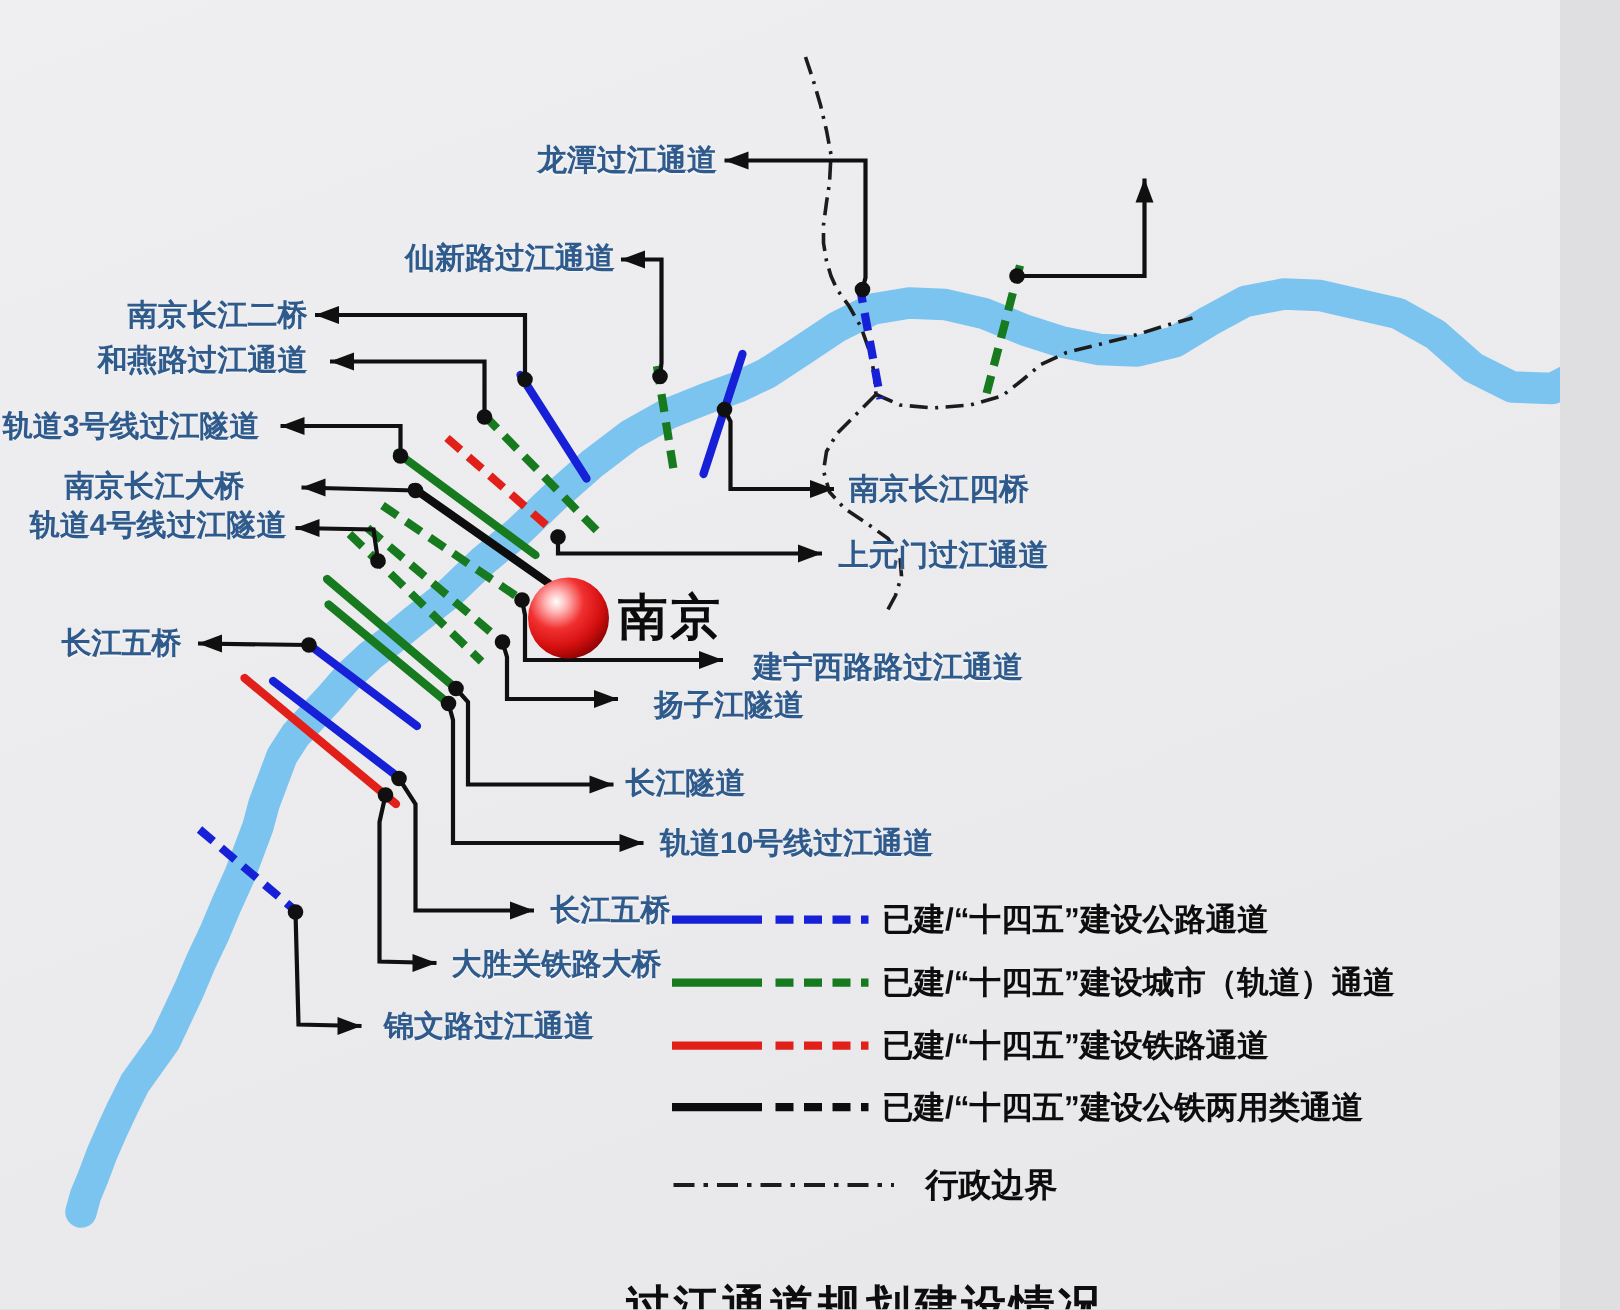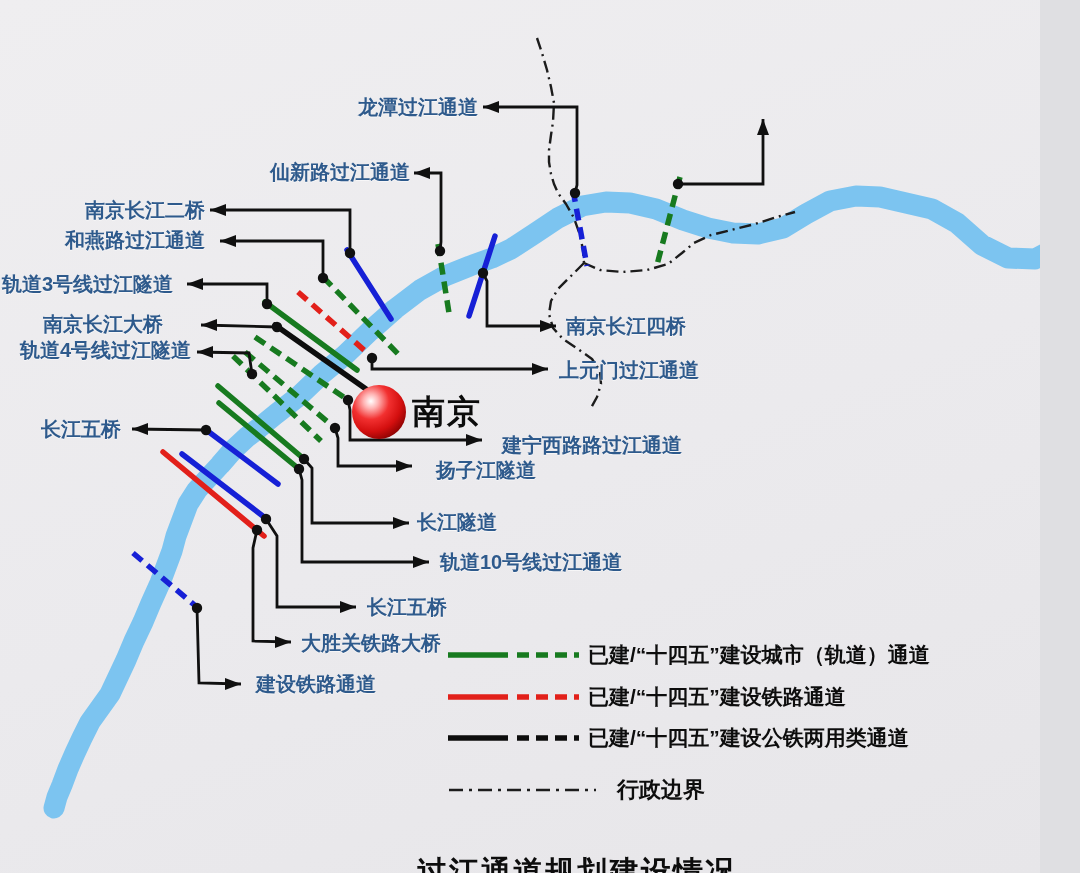--- a/index.html
+++ b/index.html
@@ -145,24 +145,31 @@
       <div class="map-label align-right" style="left: 173px; top: 284px;">轨道3号线过江隧道</div>
       <div class="map-label align-right" style="left: 163px; top: 324px; text-align: right;">南京长江大桥</div>
       <div class="map-label align-left" style="left: 502px; top: 445px;">建宁西路路过江通道</div>
       <div class="map-label align-left" style="left: 436px; top: 470px;">扬子江隧道</div>
       <div class="map-label align-right" style="left: 191px; top: 350px;">轨道4号线过江隧道</div>
       <div class="map-label align-left" style="left: 417px; top: 522px;">长江隧道</div>
       <div class="map-label align-left" style="left: 440px; top: 562px;">轨道10号线过江通道</div>
       <div class="map-label align-right" style="left: 121px; top: 429px;">长江五桥</div>
       <div class="map-label align-left" style="left: 367px; top: 607px;">长江五桥</div>
       <div class="map-label align-left" style="left: 301px; top: 643px;">大胜关铁路大桥</div>
-      <div class="map-label align-left" style="left: 256px; top: 684px;">建设铁路通道</div>
+      <div class="map-label align-left" style="left: 256px; top: 684px;">锦文路过江通道</div>
       <div class="city-label" style="left: 412px; top: 412px;">南京</div>
     </div>
   <div id="legend">
+      <div class="legend-row" style="left: 447px; top: 598px;">
+        <svg width="133" height="12" class="legend-swatch">
+          <line x1="1" y1="6" x2="61" y2="6" stroke="#1620d6" stroke-width="5.5"></line>
+          <line x1="70" y1="6" x2="132" y2="6" stroke="#1620d6" stroke-width="5.5" stroke-dasharray="12 7"></line>
+        </svg>
+        <span class="legend-text">已建/“十四五”建设公路通道</span>
+      </div>
       <div class="legend-row" style="left: 447px; top: 640px;">
         <svg width="133" height="12" class="legend-swatch">
           <line x1="1" y1="6" x2="61" y2="6" stroke="#177a1f" stroke-width="5.5"></line>
           <line x1="70" y1="6" x2="132" y2="6" stroke="#177a1f" stroke-width="5.5" stroke-dasharray="12 7"></line>
         </svg>
         <span class="legend-text">已建/“十四五”建设城市（轨道）通道</span>
       </div>
       <div class="legend-row" style="left: 447px; top: 682px;">
         <svg width="133" height="12" class="legend-swatch">
           <line x1="1" y1="6" x2="61" y2="6" stroke="#e2201a" stroke-width="5.5"></line>

